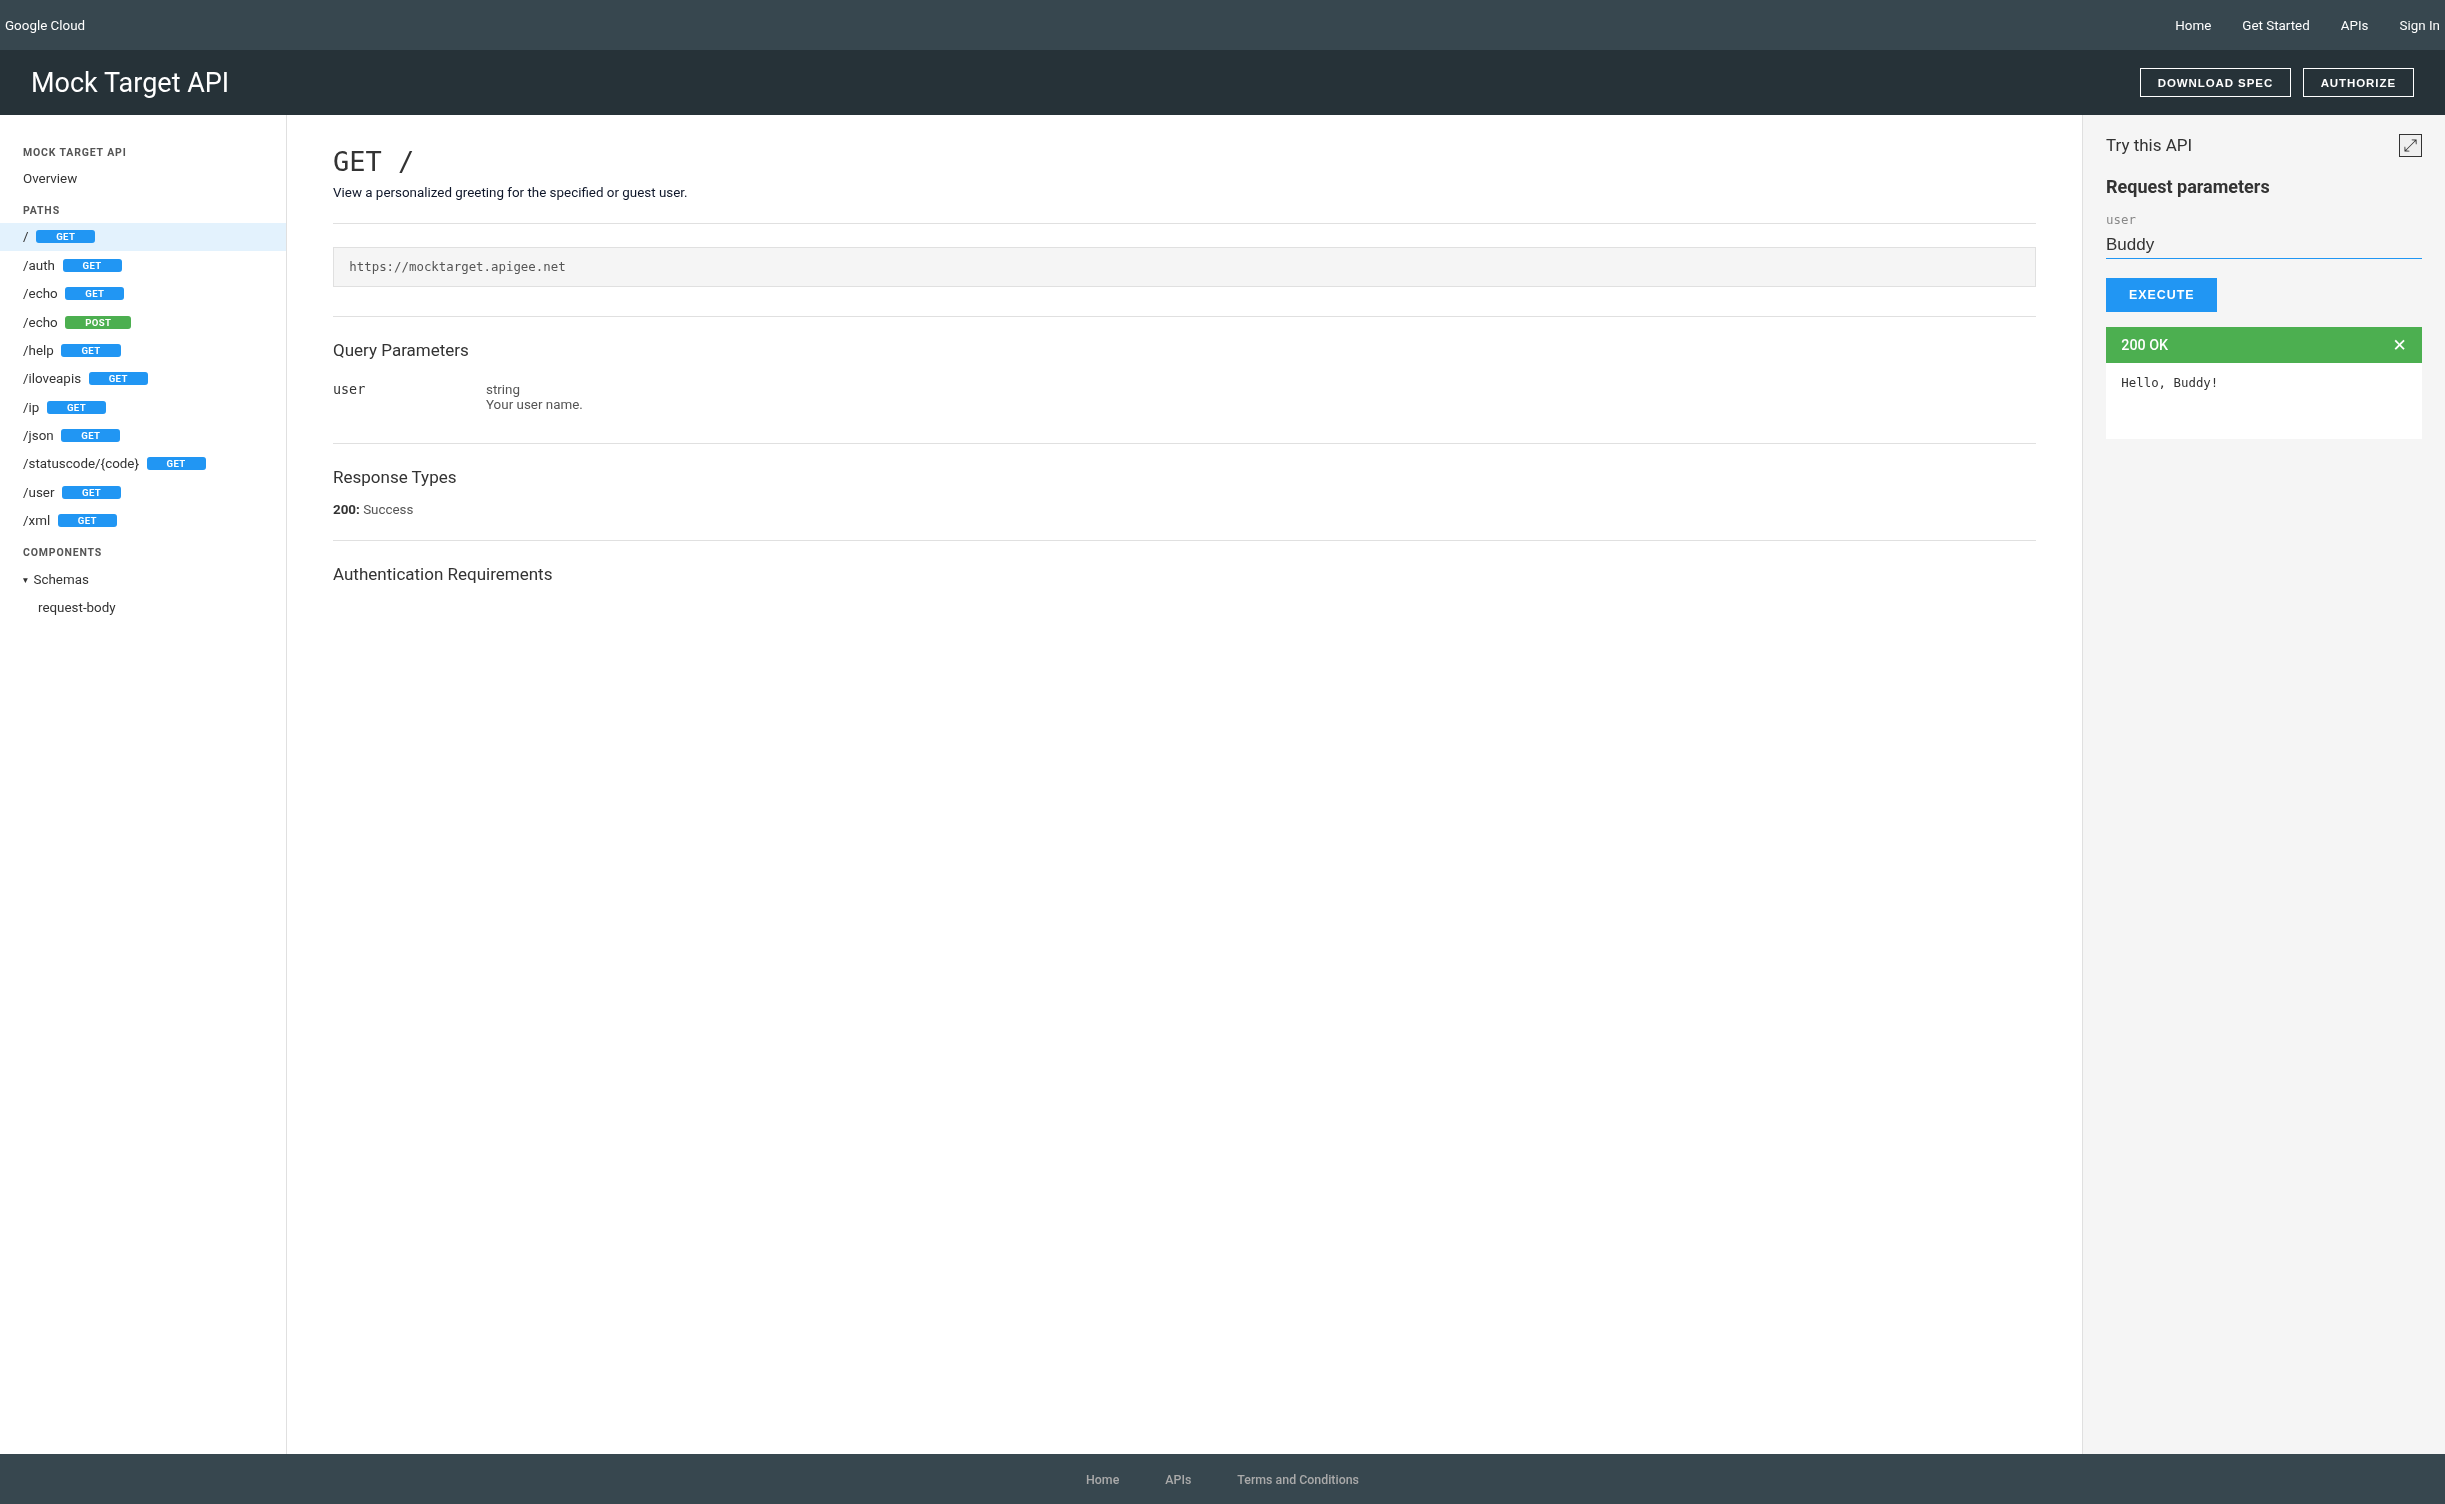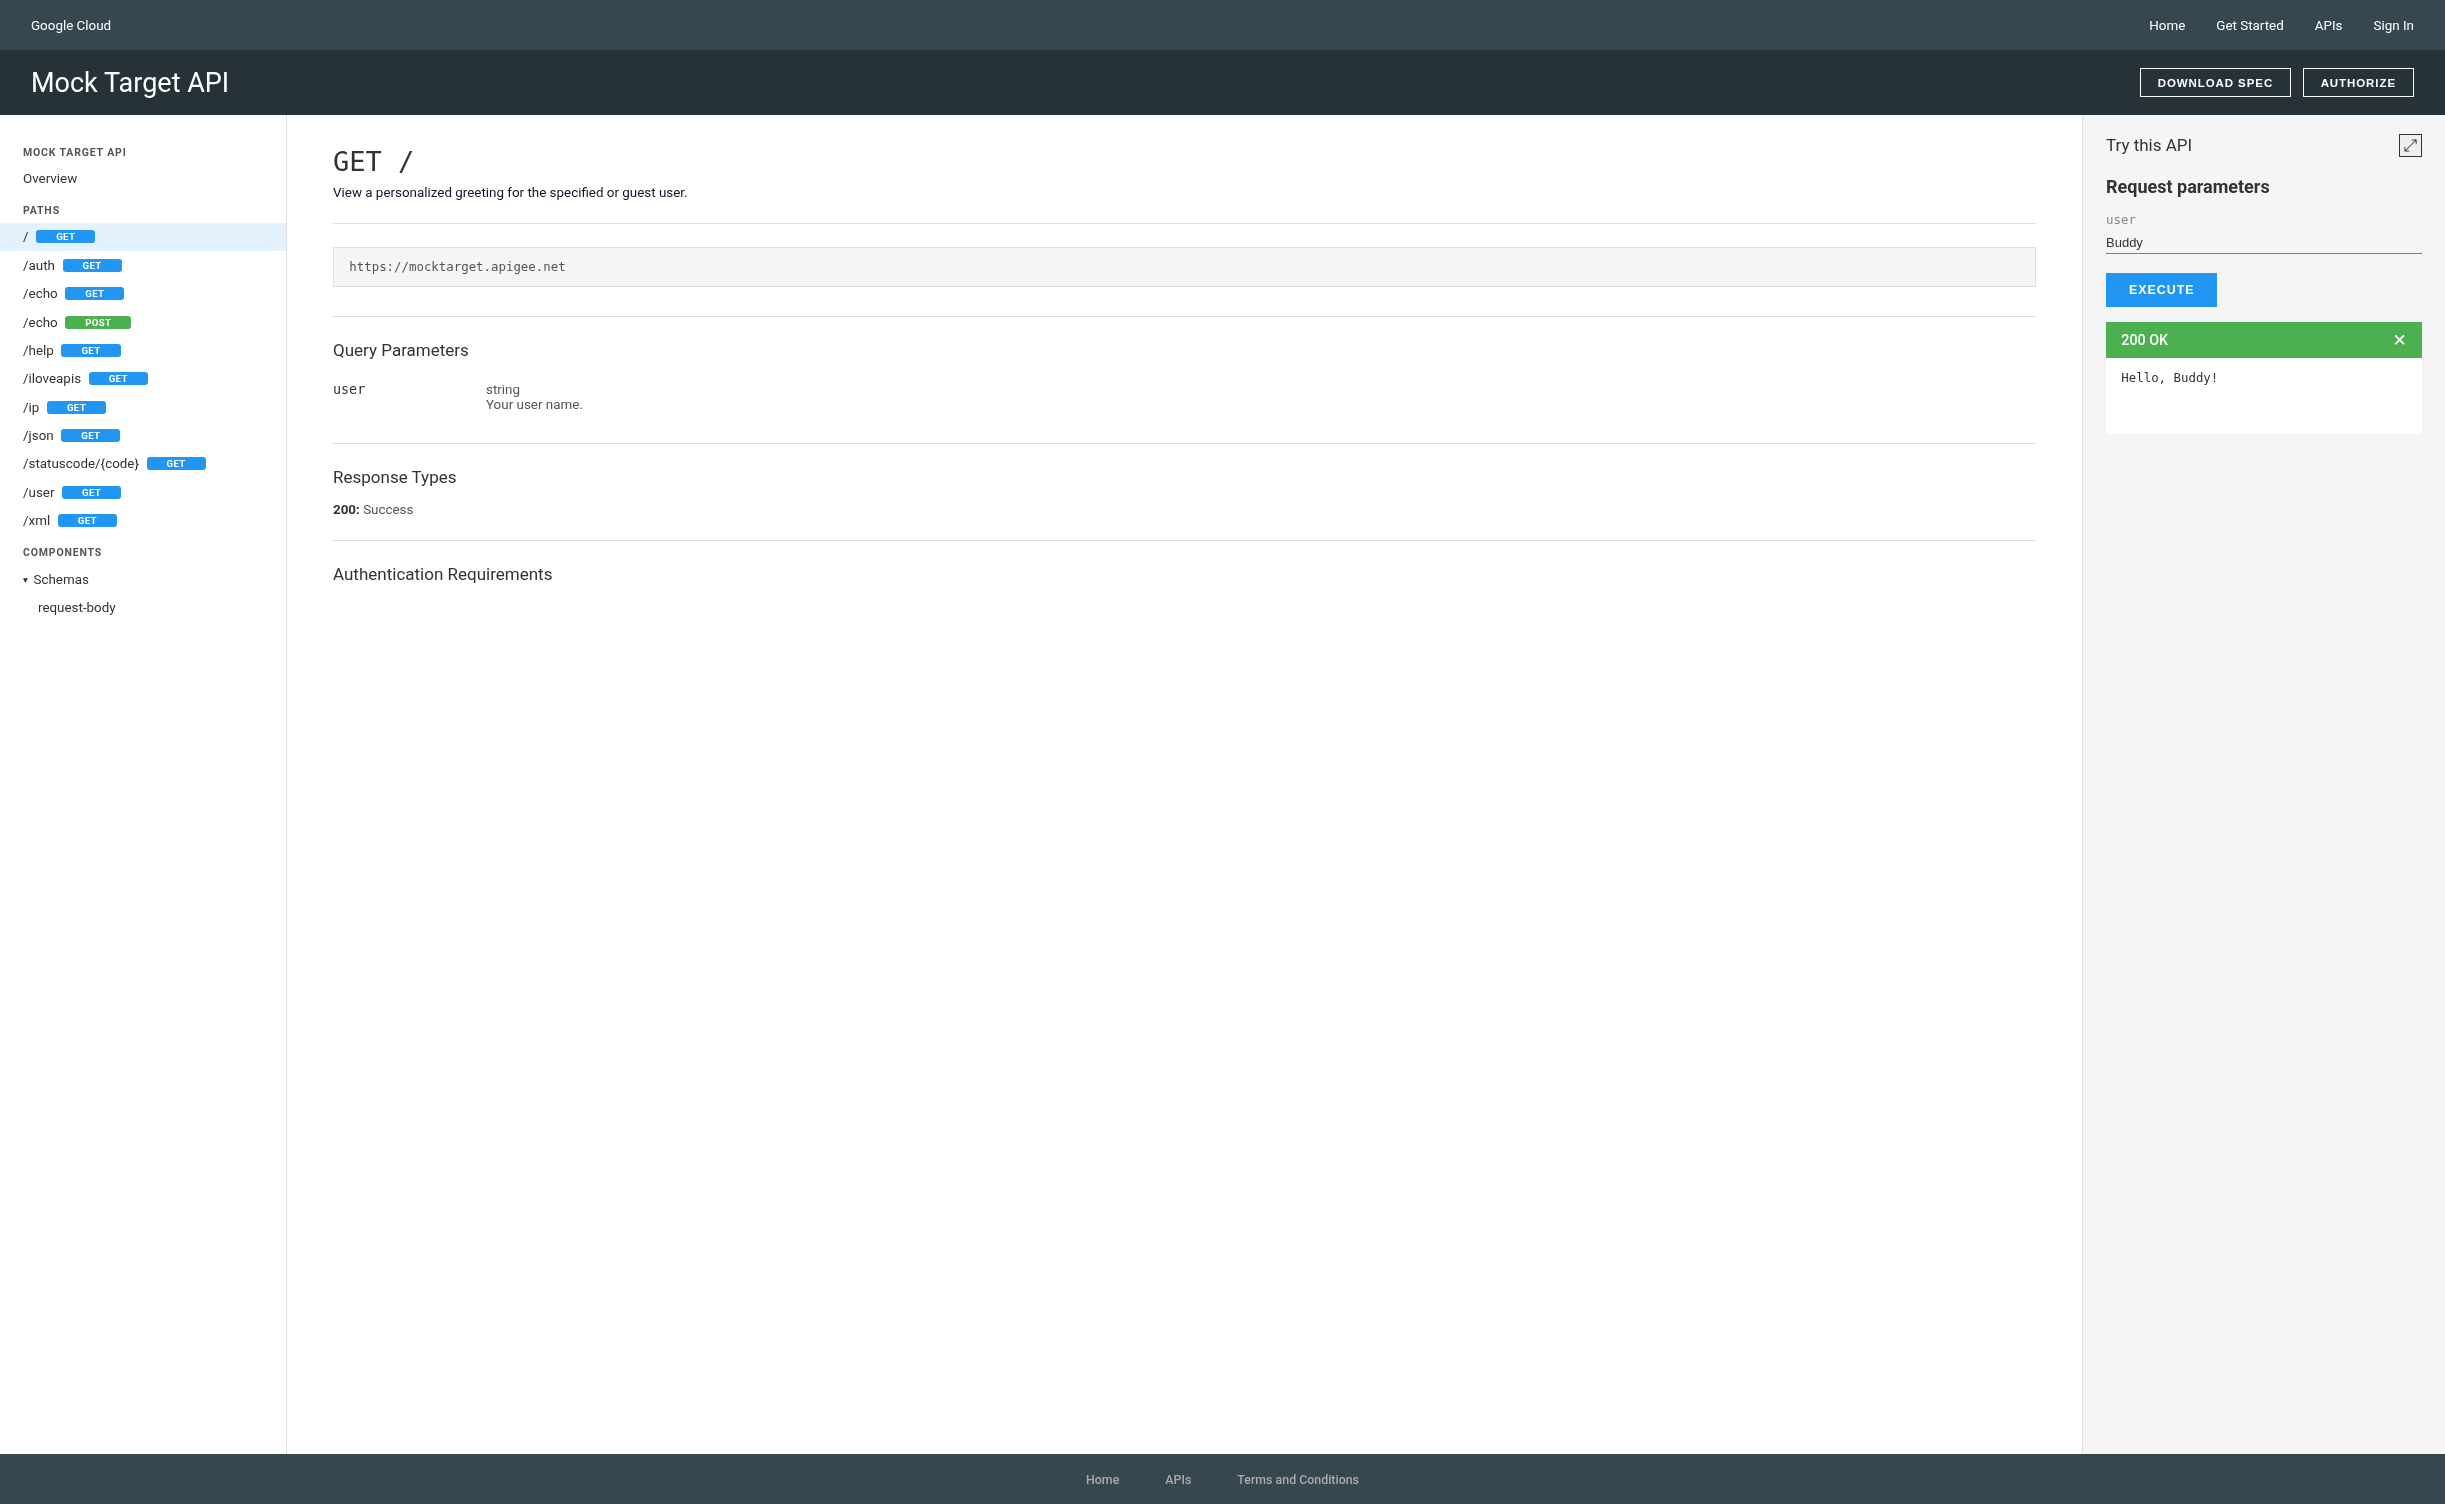--- a/index.html
+++ b/index.html
@@ -5,21 +5,21 @@
     * { box-sizing: border-box; margin: 0; padding: 0; }
     body { font-family: 'Google Sans', Roboto, Arial, sans-serif; font-size: 13.4px; color: #333; display: flex; flex-direction: column; min-height: 100vh; background: #fff; }
 
     
     .top-nav {
       background: #37474f;
       color: #fff;
       display: flex;
       align-items: center;
       justify-content: space-between;
-      padding: 0 31px;
+      padding: 0 5px;
       height: 50px;
       flex-shrink: 0;
     }
     .top-nav-logo {
       font-size: 13.4px;
       color: #fff;
       font-weight: 400;
     }
     .top-nav-links {
       display: flex;
@@ -226,21 +226,21 @@
       color: #888;
       display: block;
       margin-bottom: 3.8px;
     }
     .param-input {
       width: 100%;
       border: none;
       border-bottom: 1.9px solid #2196f3;
       background: transparent;
       padding: 3.8px 0;
-      font-size: 13px;
+      font-size: 17px;
       color: #333;
       outline: none;
       margin-bottom: 19px;
     }
 
     .execute-btn {
       background: #2196f3;
       color: #fff;
       border: none;
       padding: 9.6px 23px;

